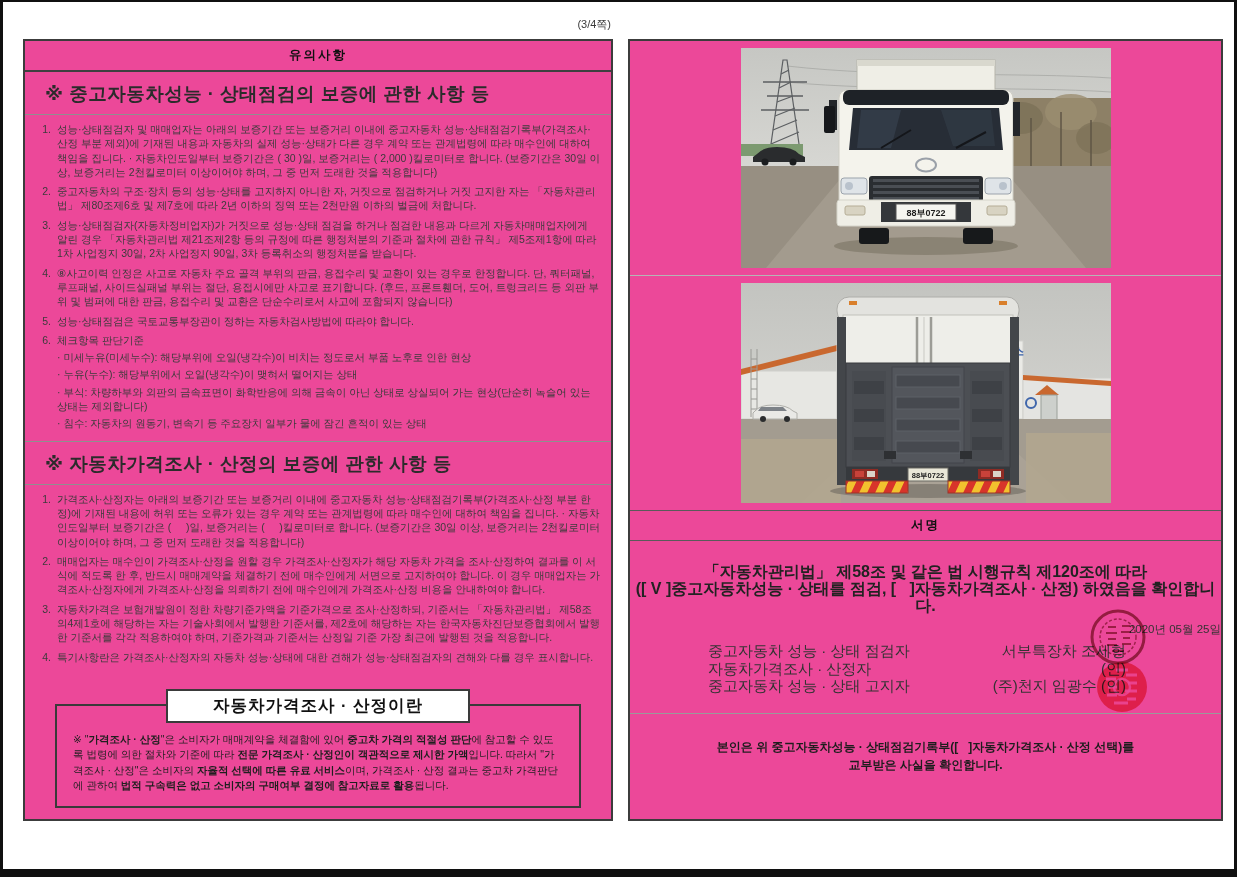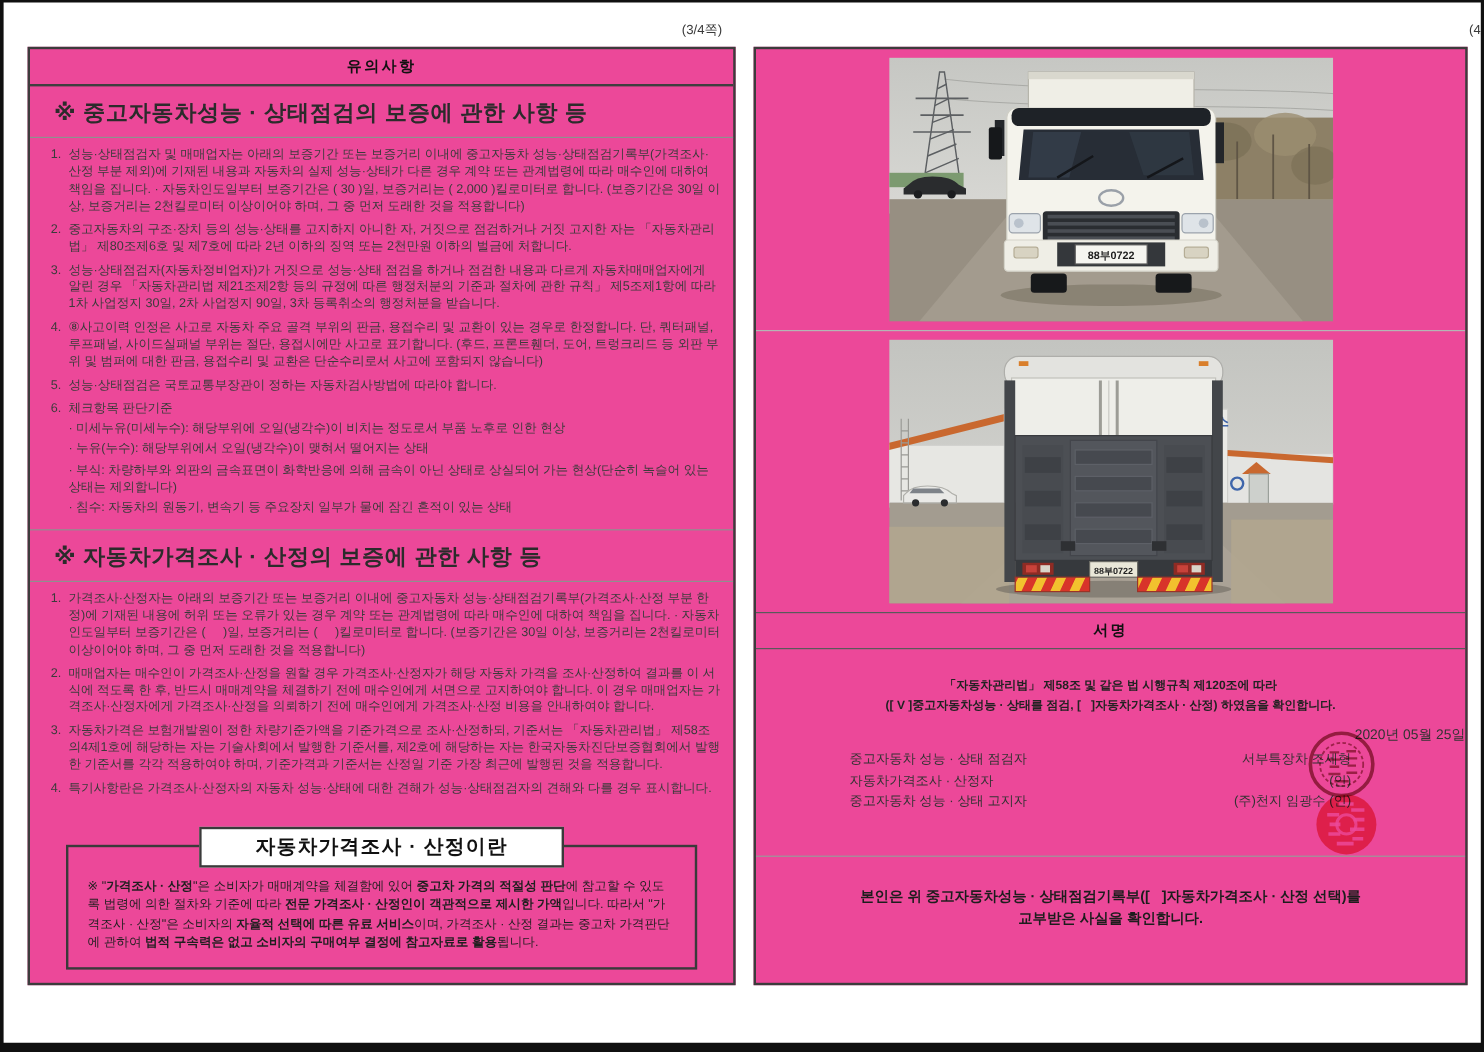--- a/index.html
+++ b/index.html
@@ -1,19 +1,19 @@
 <!DOCTYPE html>
 <html><head>
 <meta charset="utf-8">
 <style>
   html,body{margin:0;padding:0;background:#fff;}
   .screen{position:relative;width:1237px;height:877px;background:#fff;box-sizing:border-box;
     border:2px solid #101010;border-left-width:3px;border-right-width:3px;border-bottom-width:8px;
     font-family:"Liberation Sans","DejaVu Sans",sans-serif;color:#2f2f2f;overflow:hidden;}
-  .plabel{position:absolute;top:15px;width:52px;font-size:11px;color:#3a3a3a;text-align:center;}
+  .plabel{position:absolute;top:15px;width:52px;font-size:11px;color:#3a3a3a;text-align:right;}
   .page{position:absolute;top:37px;height:782px;background:#ec4899;border:2px solid #3c3c3c;box-sizing:border-box;overflow:hidden;}
   .page-left{left:20px;width:590px;}
   .page-right{left:625px;width:595px;}
   .pg-header{height:29px;line-height:29px;text-align:center;font-weight:bold;font-size:12.5px;
     letter-spacing:2px;color:#111;border-bottom:2px solid #3f3f3f;}
   .sec-title{font-size:18.5px;font-weight:700;color:#2b2b2b;letter-spacing:.5px;
     padding:9px 8px 8px 20px;border-bottom:1px solid #8f8f8f;}
   .items{padding:7px 10px 5px 6px;}
   .item{display:flex;margin-bottom:5px;font-size:10.5px;line-height:14.3px;color:#3b3b3b;}
   .item .num{width:20px;flex:none;text-align:right;margin-right:6px;}
@@ -23,25 +23,25 @@
   .infobox-title{position:absolute;top:-17px;left:50%;transform:translateX(-50%);width:300px;
     background:#fff;border:2px solid #3a3a3a;text-align:center;font-size:16.5px;font-weight:bold;
     color:#111;padding:4px 0;letter-spacing:1px;}
   .infobox-text{font-size:10.5px;line-height:15.5px;color:#1f1f1f;padding:2px 4px 2px;}
   .b{font-weight:bold;}
   .photo-cell{height:234px;border-bottom:1px solid #b5b5b5;display:flex;align-items:center;justify-content:center;}
   .photo-cell.cell2{border-bottom:1.5px solid #5a5a5a;}
   .sig-header{height:29px;line-height:29px;text-align:center;font-weight:bold;font-size:12.5px;
     letter-spacing:2px;color:#111;border-bottom:1.5px solid #5a5a5a;}
   .sig-cell{position:relative;height:150px;border-bottom:1px solid #9a9a9a;}
-  .law{ text-align:center;font-weight:bold;font-size:10px;color:#222;line-height:17px;}
+  .law{ text-align:center;font-weight:bold;font-size:16px;color:#222;line-height:17px;}
   .law.first{margin-top:22px;}
   .sig-date{text-align:right;font-size:11.5px;color:#333;margin-top:8px;}
   .sig-rows{margin-top:5px;}
-  .sig-row{display:flex;justify-content:space-between;padding:0 95px 0 78px;font-size:11px;line-height:17.5px;color:#333;}
+  .sig-row{display:flex;justify-content:space-between;padding:0 95px 0 78px;font-size:15px;line-height:17.5px;color:#333;}
   .stamp{position:absolute;mix-blend-mode:multiply;}
   .stamp.s1{left:458px;top:44px;}
   .stamp.s2{left:462px;top:94px;}
   .confirm-cell{padding-top:24px;text-align:center;}
   .c1{font-weight:bold;font-size:12px;color:#1d1d1d;line-height:18px;}
 </style>
 </head>
 <body>
 
 <div class="screen">

